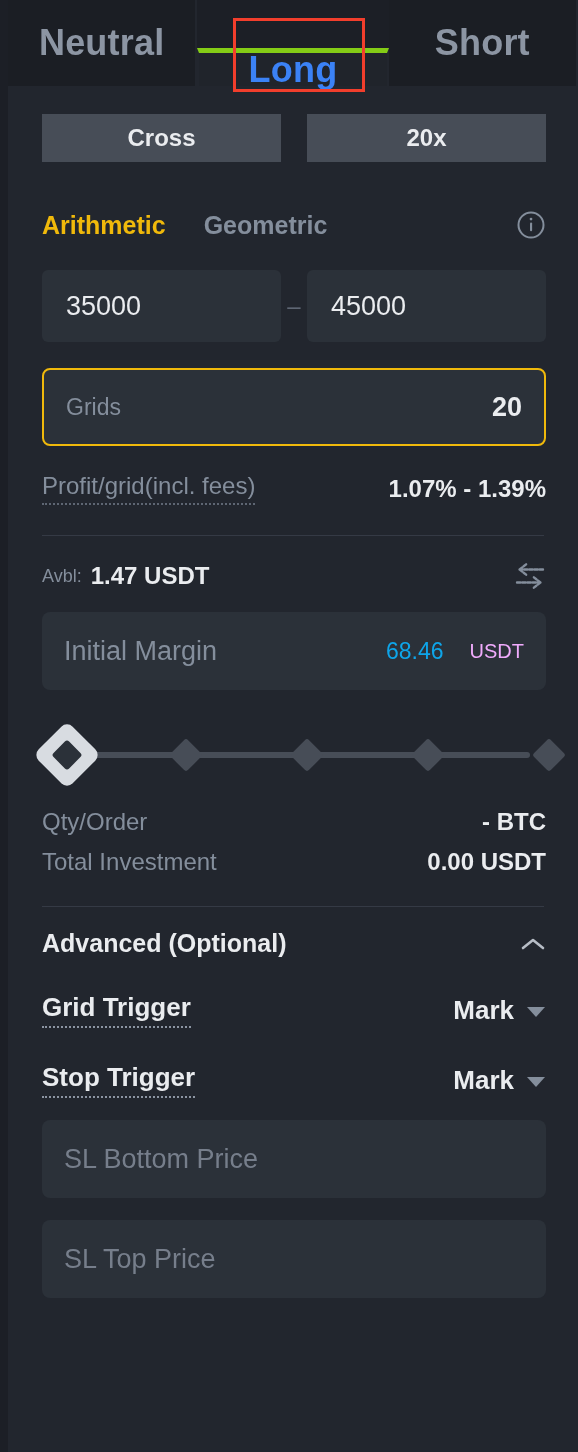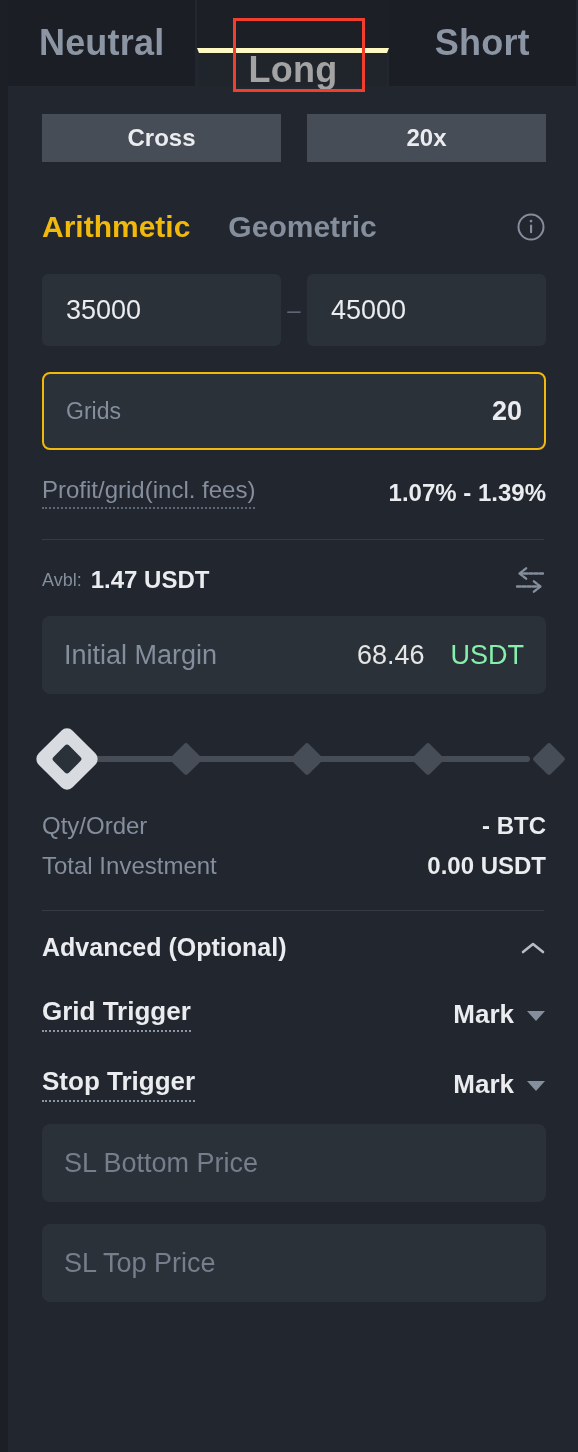--- a/index.html
+++ b/index.html
@@ -36,23 +36,23 @@
     background: #1b1e24;
     color: #8c95a3;
     font-size: 36px;
     font-weight: bold;
     letter-spacing: 0.2px;
     border-right: 2px solid #22262e;
     position: relative;
   }
   .tab:last-child { border-right: none; }
   .tab.active {
-    color: #a3a3a3;
+    color: #3b82f6;
     background: #20242b;
-    border-top: 5px solid #fef9c3;
+    border-top: 5px solid #84cc16;
     border-right: 2px solid #22262e;
     border-left: 2px solid #22262e;
     margin-top: 48px;
   }
   .tab-annotation {
     position: absolute;
     left: 225px;
     top: 18px;
     width: 132px;
     height: 74px;
@@ -80,21 +80,21 @@
     justify-content: center;
   }
 
   
   .mode-row {
     display: flex;
     align-items: center;
     padding: 48px 32px 0 34px;
   }
   .mode-item {
-    font-size: 30px;
+    font-size: 25px;
     font-weight: bold;
     color: #848e9c;
     margin-right: 38px;
     text-align: right;
   }
   .mode-item.active { color: #f0b90b; }
   .info-icon { margin-left: auto; width: 30px; height: 30px; }
 
   
   .range-row {
@@ -174,22 +174,22 @@
   .margin-wrap { padding: 22px 32px 0 34px; }
   .margin-field {
     background: #2b3139;
     border-radius: 8px;
     height: 78px;
     display: flex;
     align-items: center;
     padding: 0 22px;
   }
   .margin-placeholder { color: #848e9c; font-size: 27px; flex: 1; }
-  .margin-amount { color: #e5e5e5; font-size: 27px; margin-right: 26px; }
-  .margin-unit { color: #86efac; font-size: 27px; }
+  .margin-amount { color: #0ea5e9; font-size: 23px; margin-right: 26px; }
+  .margin-unit { color: #f0abfc; font-size: 20px; }
 
   
   .slider-wrap {
     position: relative;
     height: 56px;
     margin: 36px 34px 0 34px;
   }
   .slider-track {
     position: absolute;
     top: 26px;

